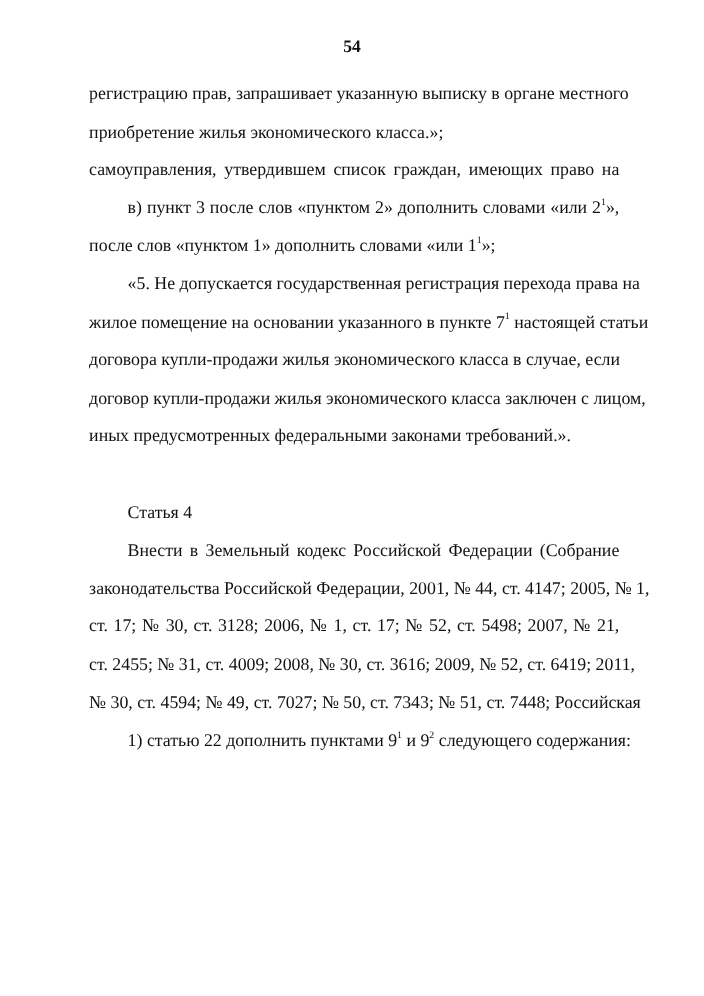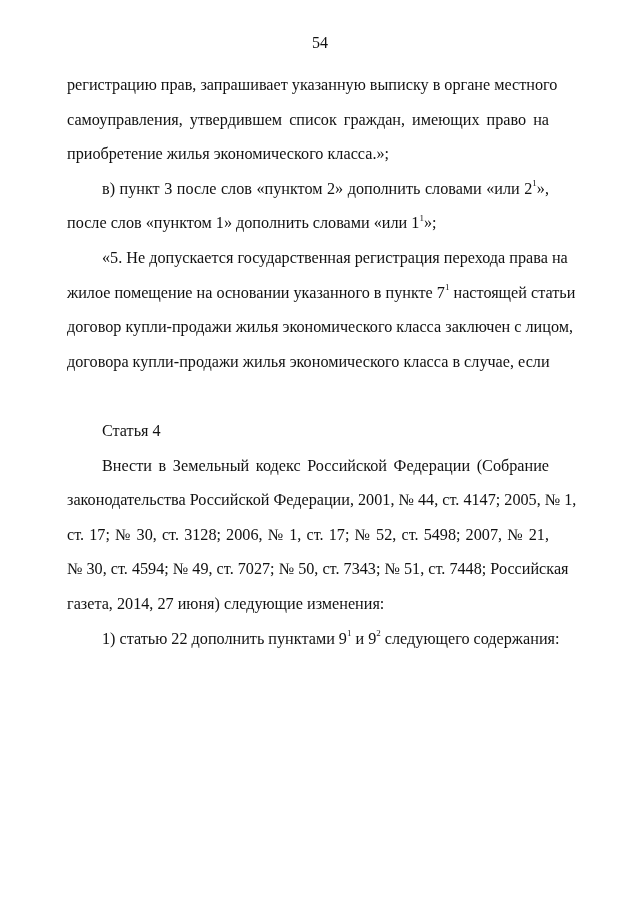--- a/index.html
+++ b/index.html
@@ -23,24 +23,25 @@
       background: #ffffff;
     }
     .page-number {
       position: absolute;
       top: 33px;
       left: 0;
       width: 640px;
       text-align: center;
       font-size: 16px;
       line-height: 20px;
+      font-weight: bold;
     }
     .body-text {
       position: absolute;
-      left: 67px;
+      left: 81px;
       width: 482px;
       font-size: 16.2px;
       line-height: 34.6px;
       text-align: justify;
     }
     .line {
       display: block;
       white-space: nowrap;
       text-align: justify;
       text-align-last: justify;
@@ -70,38 +71,39 @@
 </head>
 <body>
 
 <div class="page">
 
   <div class="page-number">54</div>
 
   <div class="body-text" style="top:68px;">
 
     <span class="line">регистрацию прав, запрашивает указанную выписку в органе местного</span>
+    <span class="line last">приобретение жилья экономического класса.»;</span>
     <span class="line">самоуправления, утвердившем список граждан, имеющих право на</span>
-    <span class="line last">приобретение жилья экономического класса.»;</span>
 
     <span class="line indent"><span>в) пункт 3 после слов «пунктом 2» дополнить словами «или 2</span><sup>1</sup><span>»,</span></span>
     <span class="line last"><span>после слов «пунктом 1» дополнить словами «или 1</span><sup>1</sup><span>»;</span></span>
 
 
     <span class="line indent">«5. Не допускается государственная регистрация перехода права на</span>
     <span class="line"><span>жилое помещение на основании указанного в пункте 7</span><sup>1</sup><span> настоящей статьи</span></span>
+    <span class="line">договора купли-продажи жилья экономического класса в случае, если</span>
     <span class="line">договор купли-продажи жилья экономического класса заключен с лицом,</span>
-    <span class="line">договора купли-продажи жилья экономического класса в случае, если</span>
+    <span class="line last">иных предусмотренных федеральными законами требований.».</span>
 
     <span class="gap"></span>
 
     <span class="line indent last heading">Статья 4</span>
 
     <span class="line indent">Внести в Земельный кодекс Российской Федерации (Собрание</span>
     <span class="line">законодательства Российской Федерации, 2001, № 44, ст. 4147; 2005, № 1,</span>
     <span class="line">ст. 17; № 30, ст. 3128; 2006, № 1, ст. 17; № 52, ст. 5498; 2007, № 21,</span>
+    <span class="line">ст. 2455; № 31, ст. 4009; 2008, № 30, ст. 3616; 2009, № 52, ст. 6419; 2011,</span>
     <span class="line">№ 30, ст. 4594; № 49, ст. 7027; № 50, ст. 7343; № 51, ст. 7448; Российская</span>
-    <span class="line last">газета, 2014, 27 июня) следующие изменения:</span>
 
     <span class="line indent last"><span>1) статью 22 дополнить пунктами 9</span><sup>1</sup><span> и 9</span><sup>2</sup><span> следующего содержания:</span></span>
 
   </div>
 </div>
 
 </body></html>

